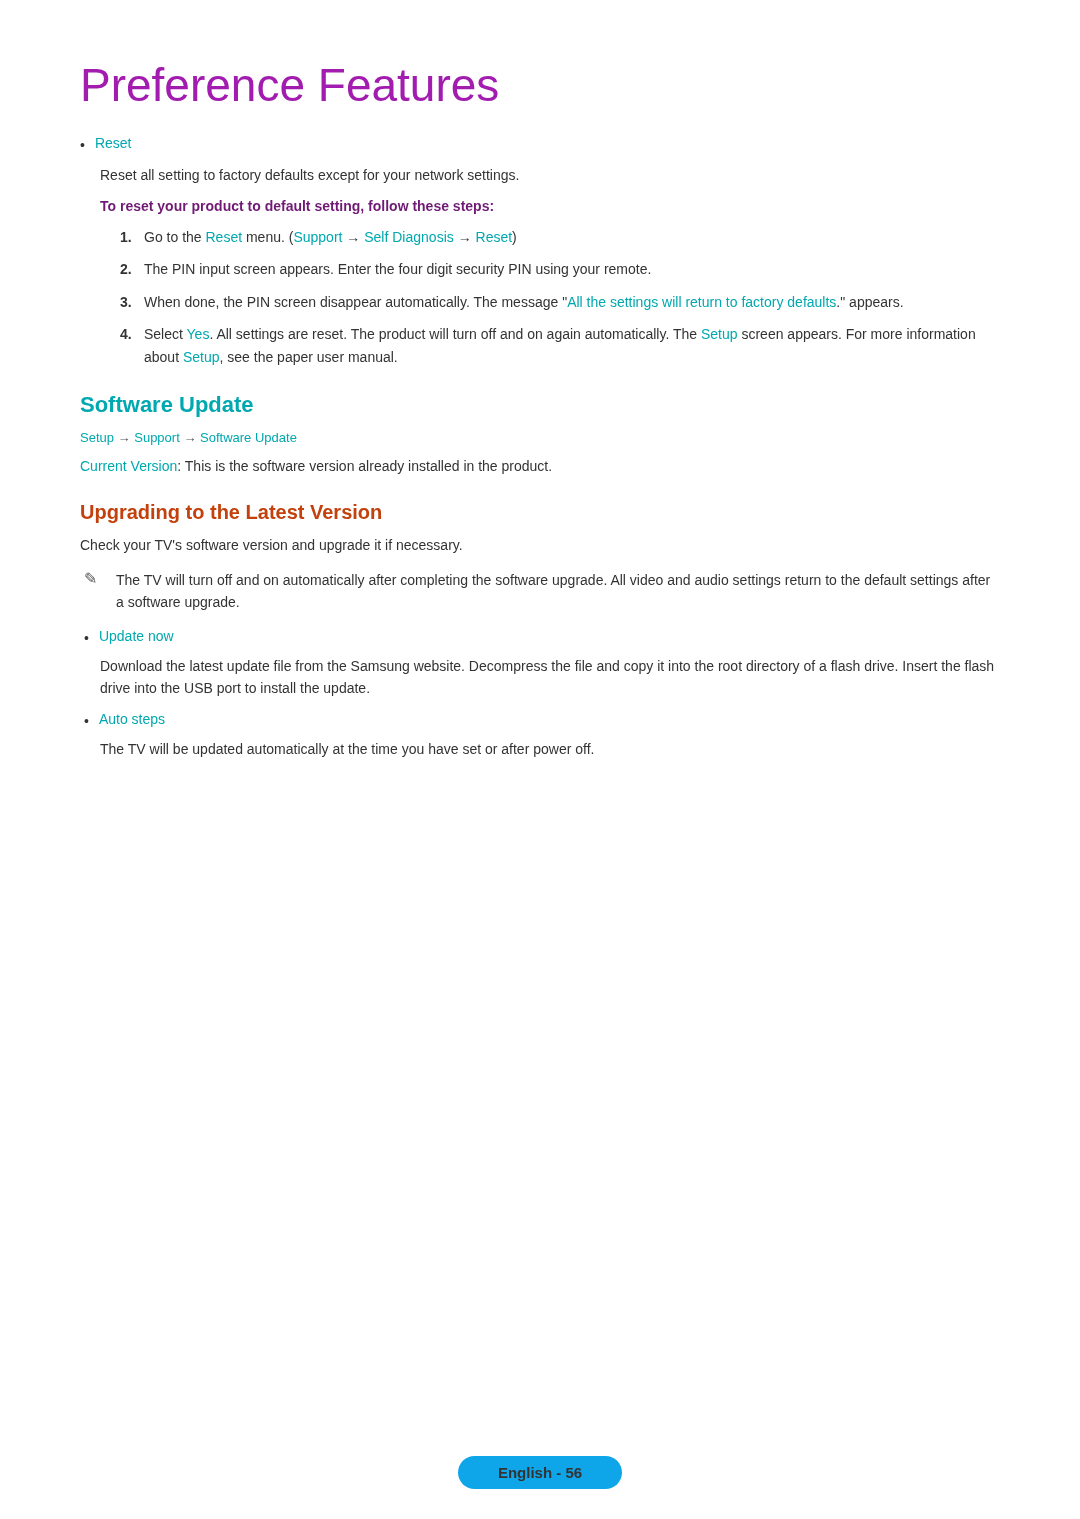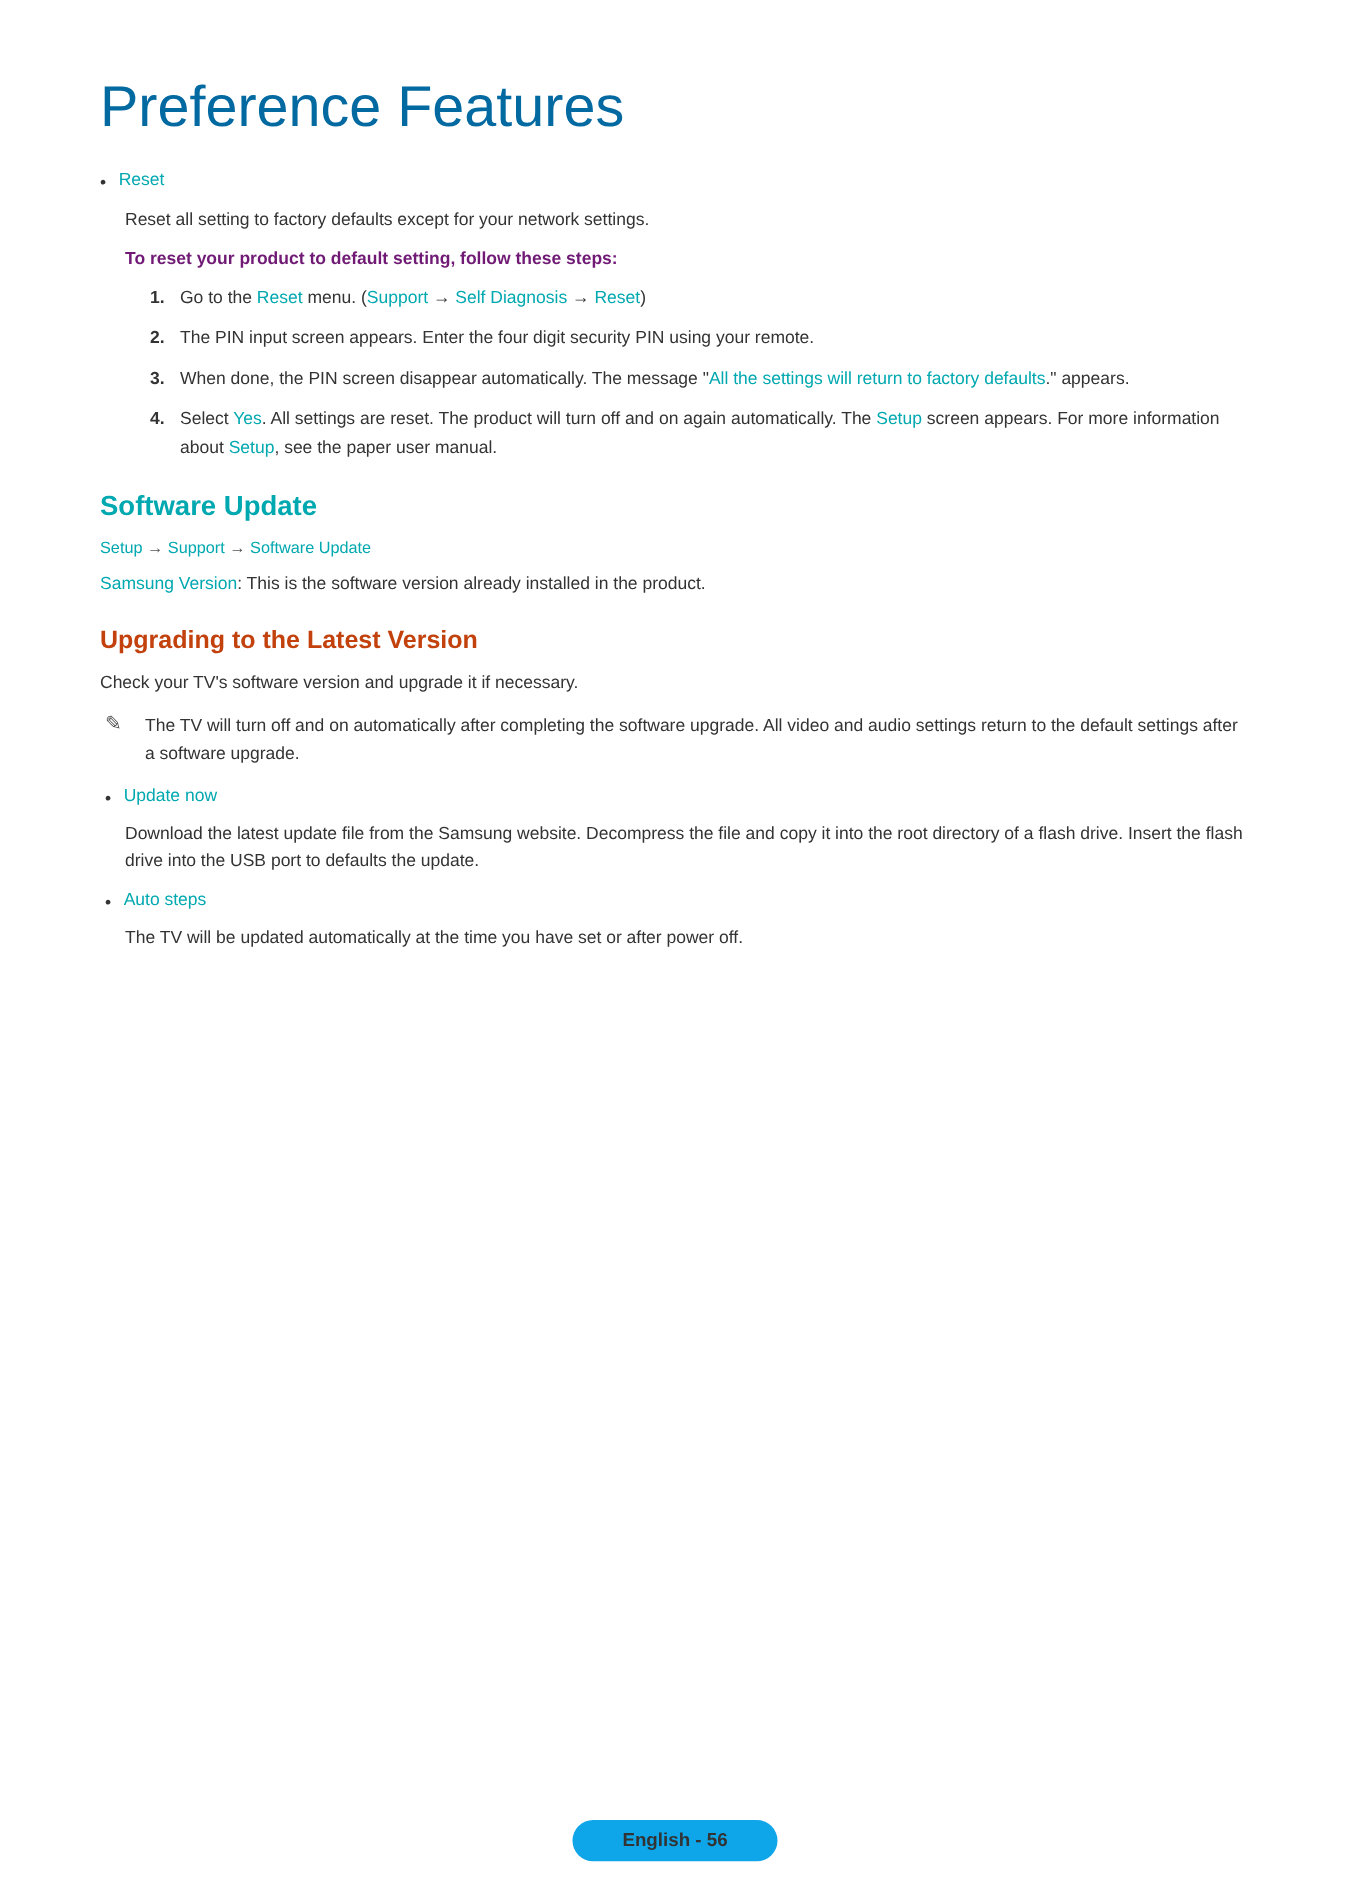--- a/index.html
+++ b/index.html
@@ -19,21 +19,21 @@
     }
 
     .page-container {
       padding: 60px 80px 80px 80px;
       max-width: 1080px;
     }
 
     .page-title {
       font-size: 46px;
       font-weight: 300;
-      color: #0369a1;
+      color: #a21caf;
       margin-bottom: 24px;
       line-height: 1.1;
     }
 
     .bullet-section {
       margin-bottom: 20px;
     }
 
     .bullet-item {
       display: flex;
@@ -218,39 +218,39 @@
     <div class="breadcrumb-nav">
       <a class="cyan-link">Setup</a>
       <span> → </span>
       <a class="cyan-link">Support</a>
       <span> → </span>
       <a class="cyan-link">Software Update</a>
     </div>
 
 
     <p class="body-text">
-      <a class="cyan-link">Samsung Version</a>: This is the software version already installed in the product.
+      <a class="cyan-link">Current Version</a>: This is the software version already installed in the product.
     </p>
   </div>
 
   <div class="bullet-section">
     <h2 class="subsection-heading">Upgrading to the Latest Version</h2>
 
     <p class="body-text">Check your TV's software version and upgrade it if necessary.</p>
 
     <div class="note-item">
       <span class="note-icon">✎</span>
       <span class="note-text">The TV will turn off and on automatically after completing the software upgrade. All video and audio settings return to the default settings after a software upgrade.</span>
     </div>
 
     <div class="bullet-item" style="margin-bottom: 6px; margin-left: 4px;">
       <span class="bullet-dot" style="margin-right: 10px;">•</span>
       <a class="cyan-link">Update now</a>
     </div>
-    <p class="body-text" style="margin-left: 20px;">Download the latest update file from the Samsung website. Decompress the file and copy it into the root directory of a flash drive. Insert the flash drive into the USB port to defaults the update.</p>
+    <p class="body-text" style="margin-left: 20px;">Download the latest update file from the Samsung website. Decompress the file and copy it into the root directory of a flash drive. Insert the flash drive into the USB port to install the update.</p>
 
     <div class="bullet-item" style="margin-bottom: 6px; margin-left: 4px;">
       <span class="bullet-dot" style="margin-right: 10px;">•</span>
       <a class="cyan-link">Auto steps</a>
     </div>
     <p class="body-text" style="margin-left: 20px;">The TV will be updated automatically at the time you have set or after power off.</p>
 
   </div>
 
 </div>

